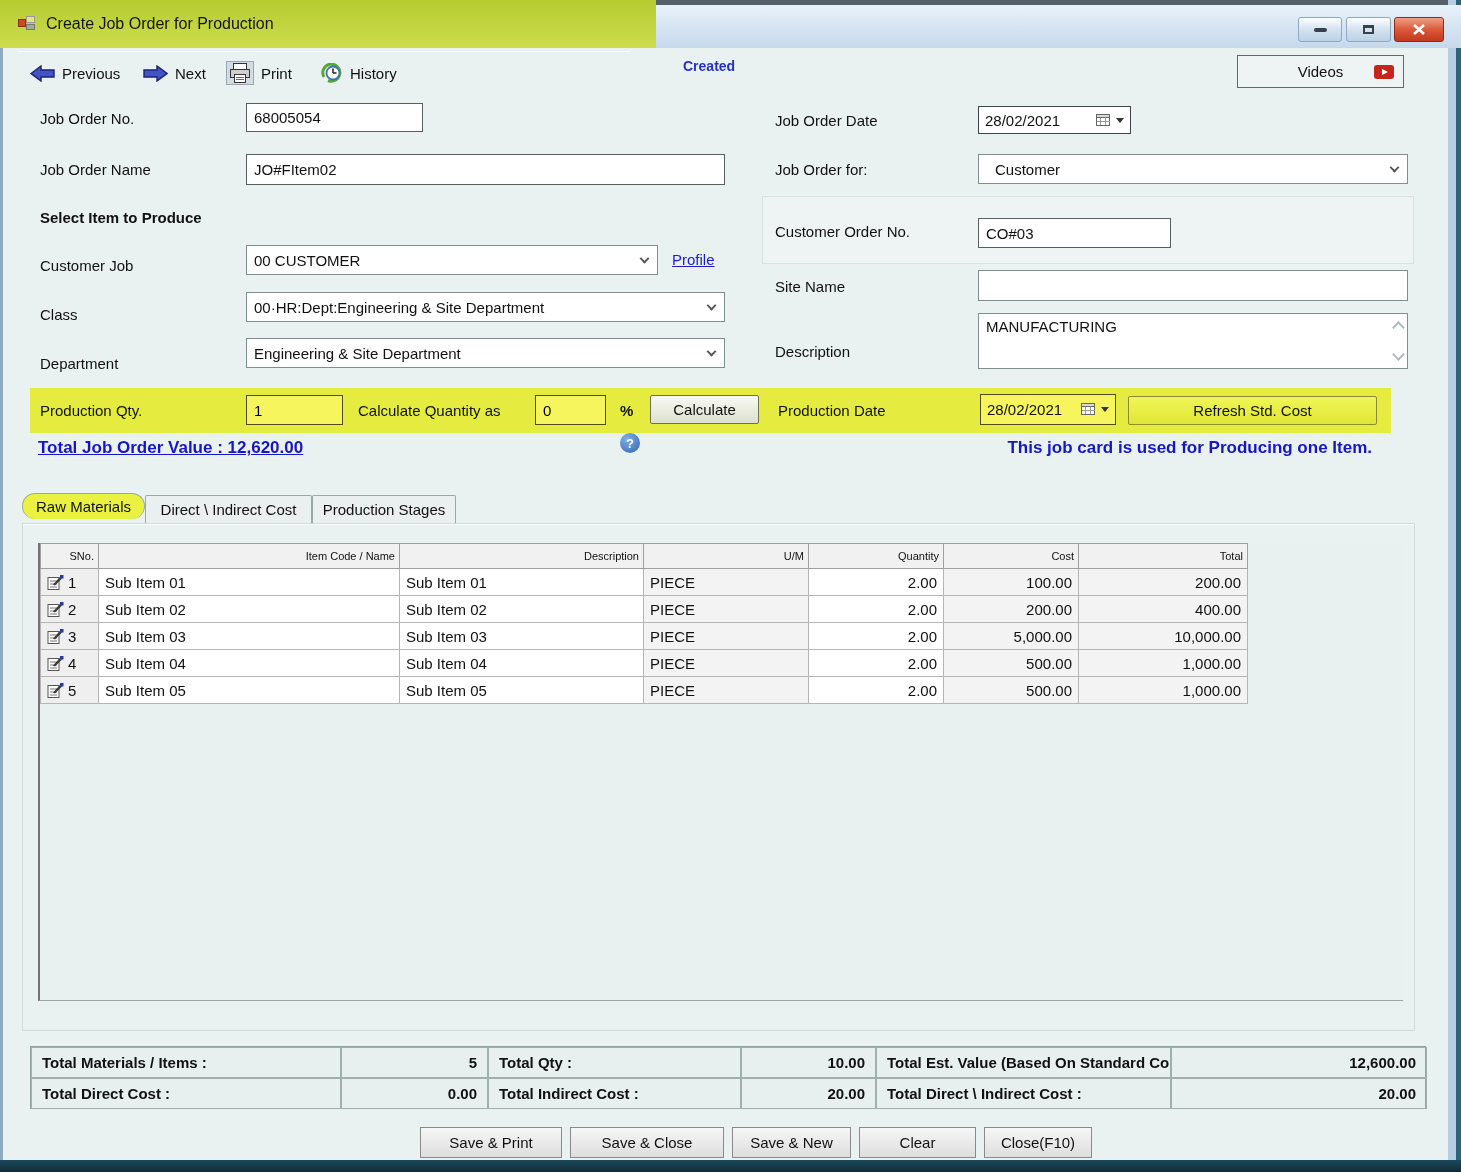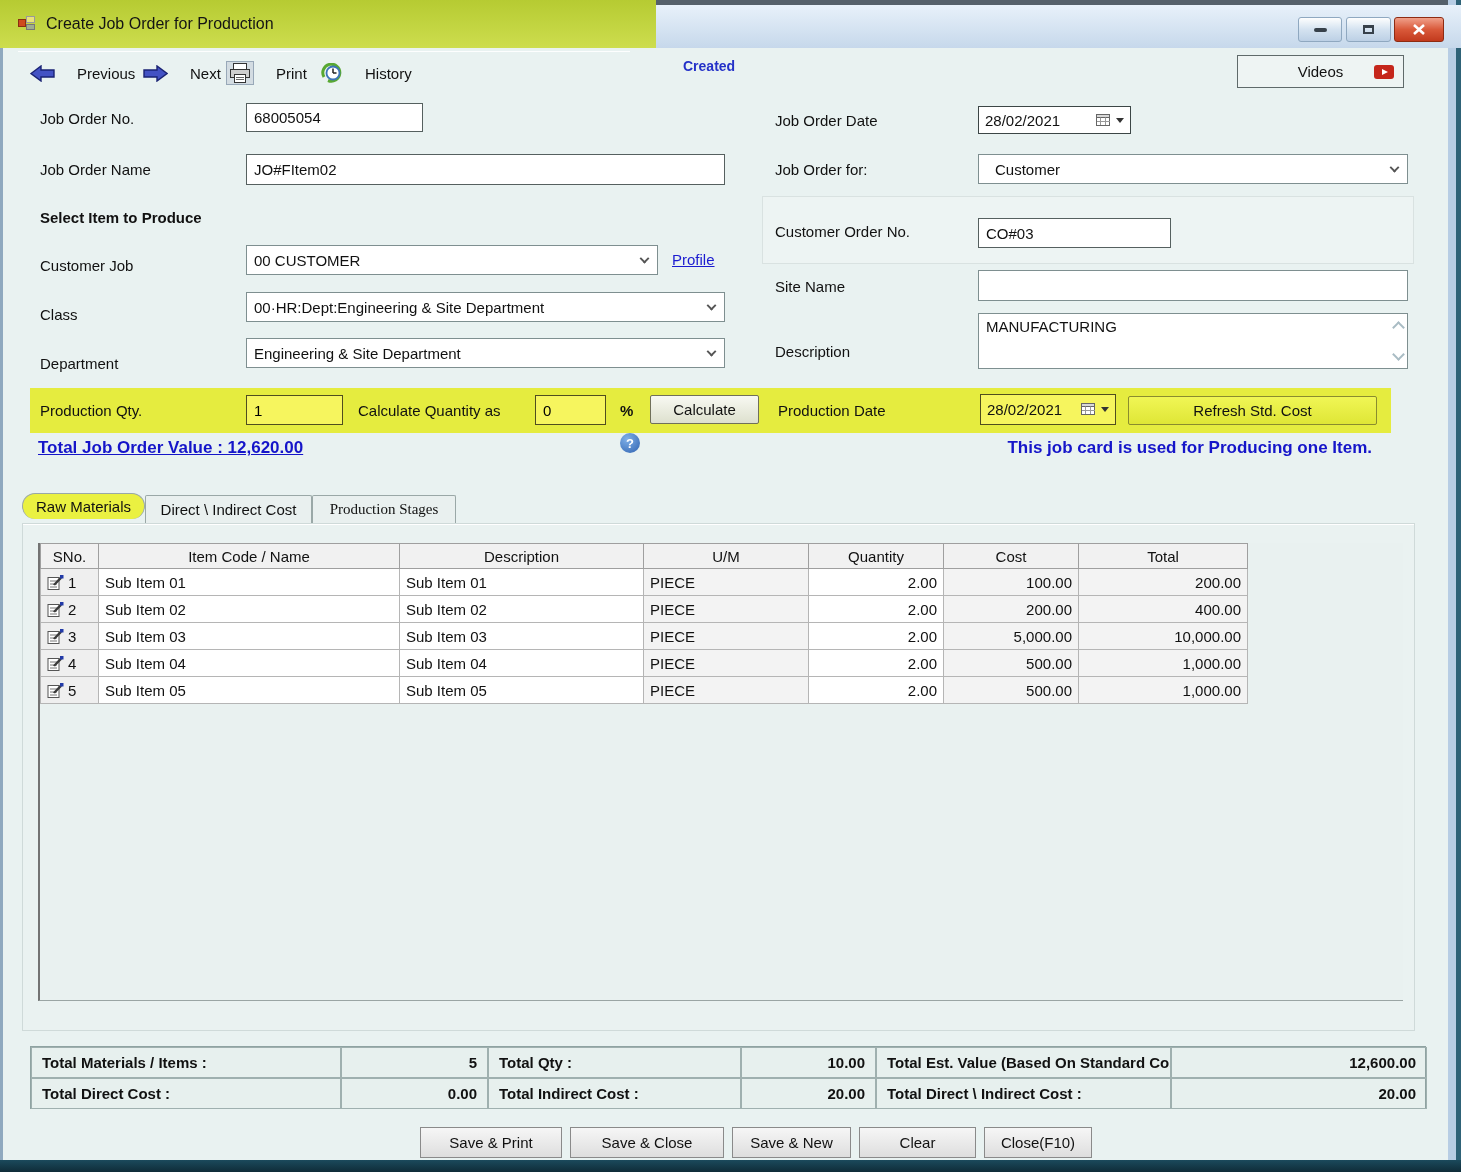--- a/index.html
+++ b/index.html
@@ -30,21 +30,21 @@
             justify-content:center; border:1px solid #8fa8c0;
             background:linear-gradient(#fdfefe,#d4e2f0 50%,#bcd0e5); }
   .winbtn.close { border:1px solid #8e2b12;
             background:linear-gradient(#f0a08a,#d9593a 50%,#c23a1d); }
   .glyph-min { width:13px; height:4px; background:#37414b; border-radius:2px; }
   .glyph-max { width:11px; height:9px; border:2px solid #37414b; border-top-width:3px; }
 
   
   .tb-sep { left:18px; top:51px; width:612px; height:1px; background:#b9c6c4;
             border-bottom:1px solid #fdfefe; }
-  .tool { top:58px; height:30px; display:flex; align-items:center; gap:22px;
+  .tool { top:58px; height:30px; display:flex; align-items:center; gap:7px;
           font-size:15px; color:#111; cursor:default; }
   .status-created { left:683px; top:58px; font-size:14px; font-weight:bold; color:#2431c8; }
   .videos-btn { left:1237px; top:55px; width:167px; height:33px; border:1px solid #5f6a6a;
           background:#eef4f3; display:flex; align-items:center; justify-content:center;
           font-size:15px; }
   .videos-btn .yt { position:absolute; right:9px; top:9px; }
 
   
   .lbl { position:absolute; font-size:15px; display:flex; align-items:center; height:30px; }
   .lbl.bold { font-weight:bold; }
@@ -95,21 +95,21 @@
         background:#e9f0ef; border-radius:2px 2px 0 0; cursor:default; }
   .tab.active { top:493px; height:26px; background:#eaf141; z-index:2;border-radius:14px; }
   .tabpanel { left:22px; top:523px; width:1393px; height:508px; background:#eaf2f1;
         border:1px solid #cfdad9; box-shadow:inset 0 1px 0 #fff; }
 
   
   .grid-box { left:38px; top:543px; width:1365px; height:458px; background:#e9f1f0;
         border-left:2px solid #737373; border-bottom:1px solid #9aa5a4; }
   table.grid { border-collapse:collapse; table-layout:fixed; }
   table.grid th { background:#f1f1f1; border:1px solid #9f9f9f; font-weight:normal;
-        font-size:15px; height:25px; padding:0 4px; }
+        font-size:11px; height:25px; padding:0 4px;text-align:right; }
   table.grid td { border:1px solid #b5b5b5; font-size:15px; height:27px; padding:1px 6px;
         overflow:hidden; white-space:nowrap; }
   td.gray  { background:#f3f3f3; }
   td.white { background:#ffffff; }
   td.num   { text-align:right;margin-left:32px; }
   td.sno   { background:#efefef; padding:1px 3px; }
   .snowrap { display:flex; align-items:center; gap:4px; }
 
   
   .totals { left:30px; top:1046px; width:1396px; height:63px; display:grid;
@@ -296,21 +296,21 @@
     <span class="dtri"></span>
   </div>
   <div class="btn yellow" style="left:1128px;top:396px;width:249px;height:29px;">Refresh Std. Cost</div>
 
   <a class="abs value-link">Total Job Order Value : 12,620.00</a>
   <div class="abs help">?</div>
   <div class="abs note">This job card is used for Producing one Item.</div>
 
   <div class="tab active" style="left:22px;width:123px;">Raw Materials</div>
   <div class="tab" style="left:145px;width:167px;">Direct \ Indirect Cost</div>
-  <div class="tab" style="left:312px;width:144px;font-family:Liberation Serif, serif;">Production Stages</div>
+  <div class="tab" style="left:312px;width:144px;">Production Stages</div>
   <div class="abs tabpanel"></div>
 
   <div class="abs grid-box">
     <table class="grid">
       <colgroup>
         <col style="width:58px">
           <col style="width:301px">
           <col style="width:244px">
         <col style="width:165px">
           <col style="width:135px">

